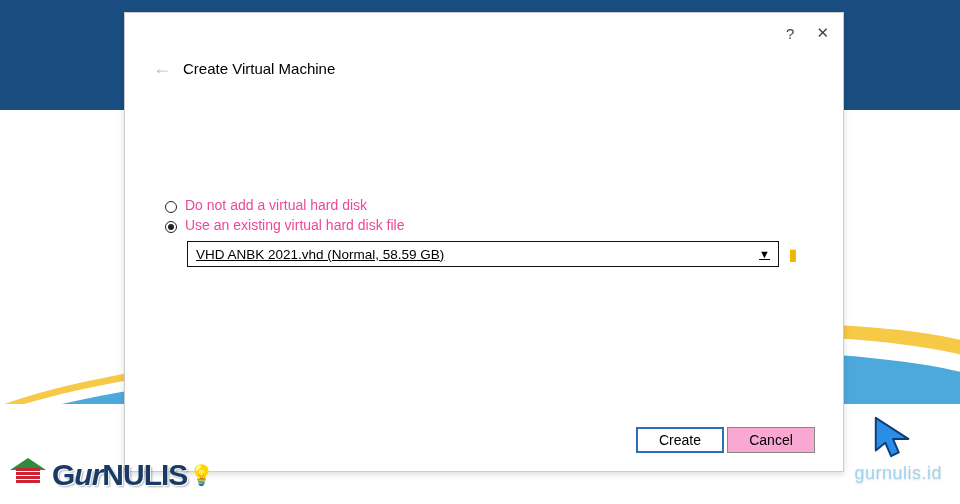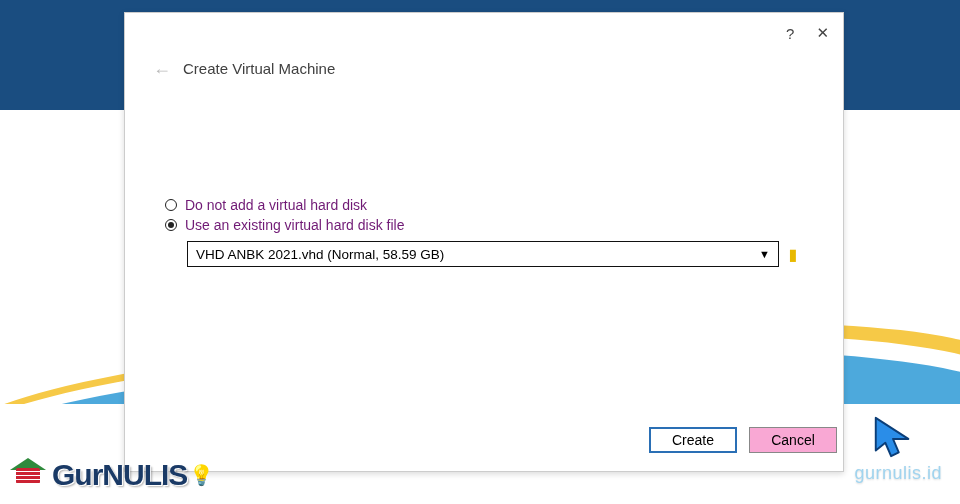--- a/index.html
+++ b/index.html
@@ -48,31 +48,31 @@
       gap: 22px;
     }
     .title-bar .icon { font-size: 15px; color: #444; cursor: pointer; }
     .header-row {
       display: flex;
       align-items: center;
       gap: 12px;
       padding: 6px 28px 10px 28px;
     }
     .back-arrow { color: #bbb; font-size: 18px; line-height: 1; }
-    .dialog-title { font-size: 15px; color: #404040; font-weight: 400; }
+    .dialog-title { font-size: 15px; color: #000000; font-weight: 400; }
 
     .body-area {
       padding: 110px 40px 0 40px;
     }
     .radio-row {
       display: flex;
-      align-items: center;
+      align-items: flex-end;
       gap: 8px;
       font-size: 14px;
-      color: #701a75;
+      color: #ec4899;
       margin-bottom: 4px;
     }
     .radio {
       width: 12px; height: 12px;
       border: 1.5px solid #222;
       border-radius: 50%;
       display: inline-flex;
       align-items: center;
       justify-content: center;
       flex-shrink: 0;
@@ -82,20 +82,21 @@
       width: 6px; height: 6px;
       background: #222;
       border-radius: 50%;
     }
 
     .dropdown-row {
       display: flex;
       align-items: stretch;
       margin: 8px 0 0 22px;
       height: 26px;
+      text-decoration: underline;
     }
     .dropdown {
       flex: 1;
       border: 1.5px solid #111;
       display: flex;
       align-items: center;
       padding: 0 8px;
       font-size: 13.5px;
       position: relative;
       background: #fff;
@@ -110,24 +111,24 @@
       margin-left: 4px;
       display: flex;
       align-items: center;
       justify-content: center;
       color: #e8b900;
       font-size: 16px;
     }
 
     .button-row {
       position: absolute;
-      right: 6px;
+      right: 28px;
       bottom: 18px;
       display: flex;
-      gap: 12px;
+      gap: 3px;
       align-items: center;
     }
     .btn {
       min-width: 88px;
       height: 26px;
       border: 1px solid #888;
       background: #f9a8d4;
       font-size: 14px;
       display: flex;
       align-items: center;
@@ -185,21 +186,21 @@
       border-radius:2px;
     }
     .logo-text {
       font-size: 30px;
       font-weight: 800;
       color: #1a3a66;
       font-family: Arial, sans-serif;
       letter-spacing: -1px;
       text-shadow: 1px 1px 0 #fff, 2px 2px 2px rgba(0,0,0,0.3);
     }
-    .logo-text .ur { }
+    .logo-text .ur { font-style: italic; }
     .logo-bulb {
       width: 20px;
       font-size: 20px;
       color: #e8b900;
     }
   </style>
 </head>
 <body>
 
 <div class="page-bg-top"></div>

